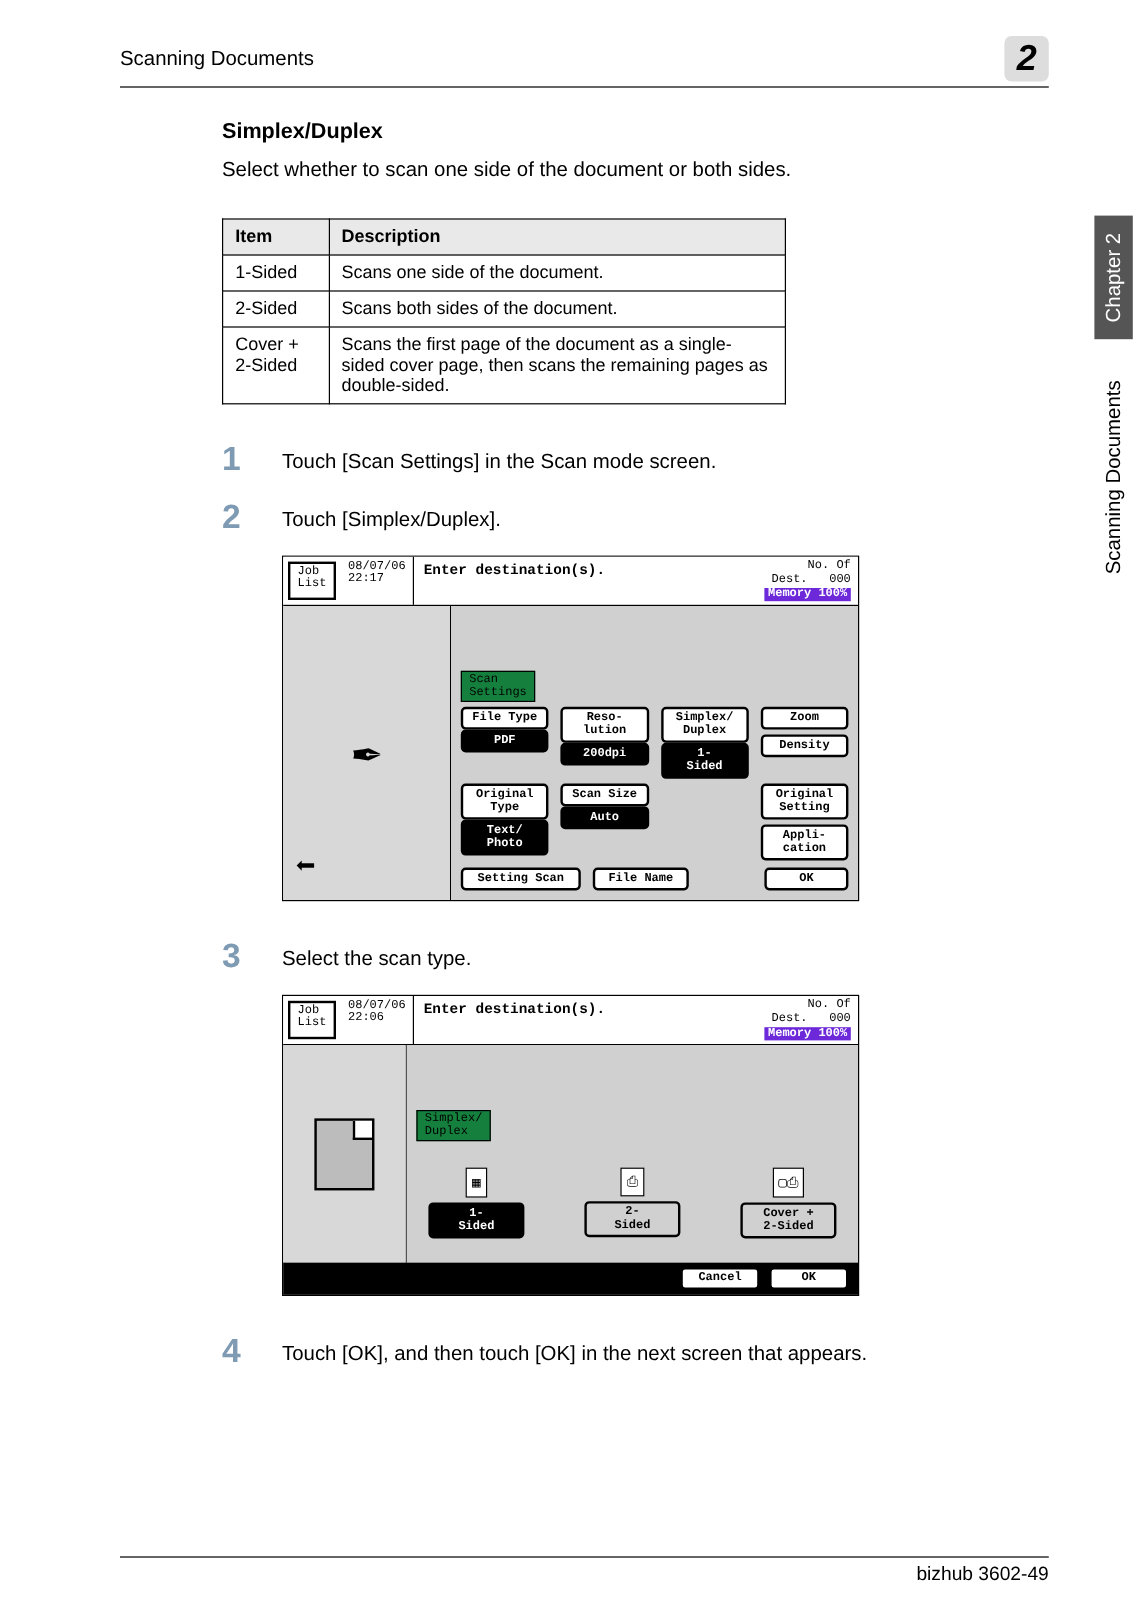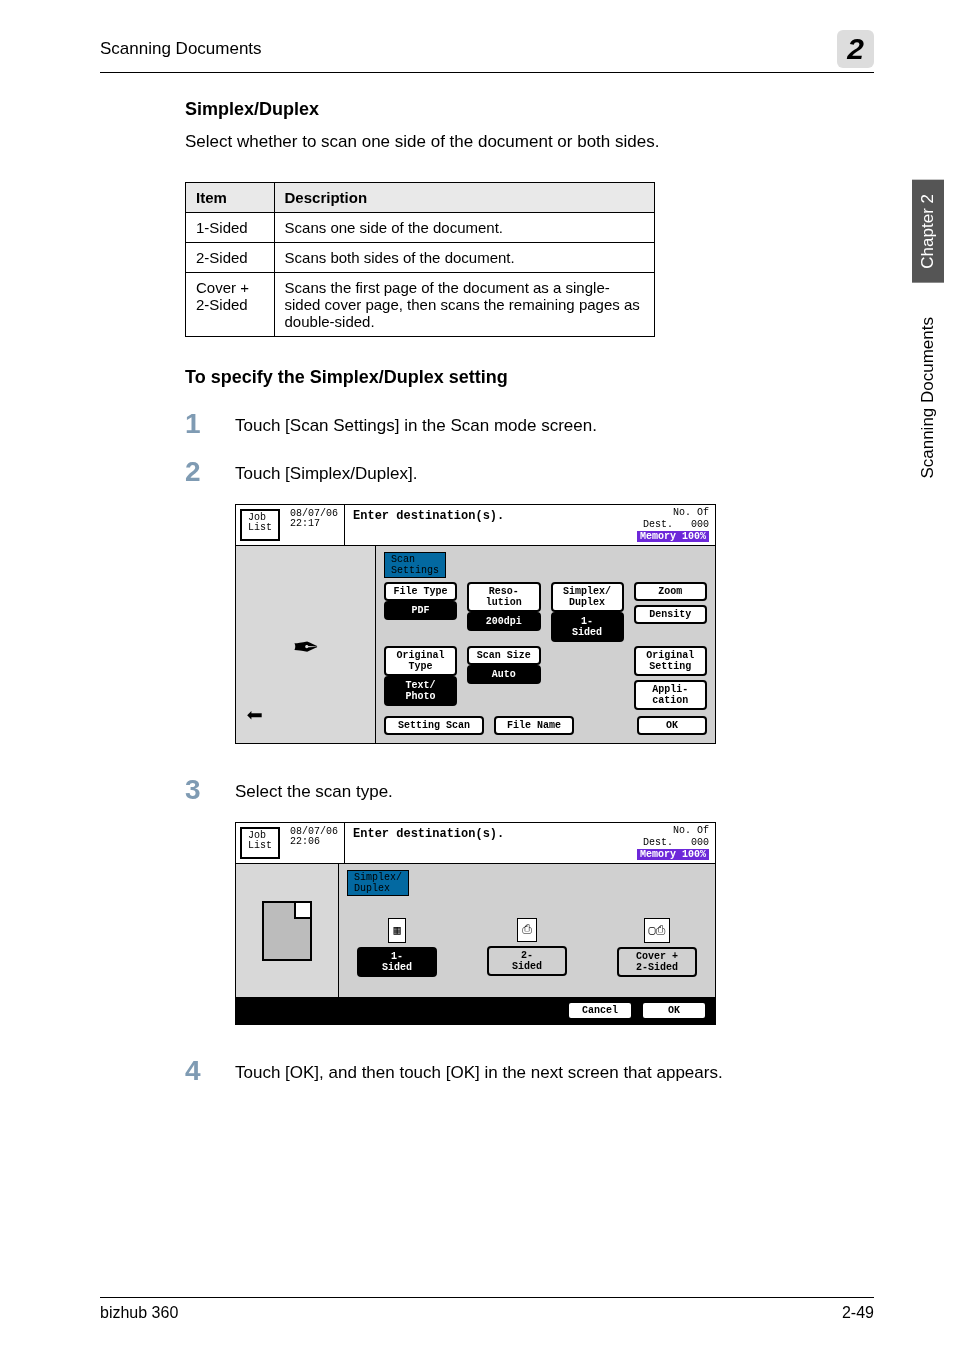--- a/index.html
+++ b/index.html
@@ -119,21 +119,21 @@
     position:relative;
     display:flex;
     align-items:center;
     justify-content:center;
   }
   .placer-img .feather { font-size:40px; }
   .placer-img .arrow { position:absolute; bottom:10px; left:10px; font-size:28px;}
   .doc-icon { width:50px; height:60px; background:#bcbcbc; border:2px solid #000; position:relative;}
   .doc-icon::after { content:""; position:absolute; top:0; right:0; width:14px; height:14px; background:#fff; border-left:2px solid #000; border-bottom:2px solid #000;}
   .ss-right { flex:1; padding:6px 8px 8px; background:#d0d0d0;}
-  .ss-tab { display:inline-block; background:#0369a1; border:1px solid #000; padding:1px 6px; font-size:10px; margin-bottom:4px;}
+  .ss-tab { display:inline-block; background:#15803d; border:1px solid #000; padding:1px 6px; font-size:10px; margin-bottom:4px;margin-top:48px;}
   .btn-grid { display:grid; grid-template-columns: 1fr 1fr 1fr 1fr; gap:4px 10px; margin-bottom:6px;}
   .btn {
     border:2px solid #000; border-radius:4px; padding:2px 4px; text-align:center;
     background:#fff; font-size:10px; line-height:1.1; min-height:18px;
     display:flex; align-items:center; justify-content:center; font-weight:bold;
   }
   .btn.dark { background:#000; color:#fff;}
   .col4 { display:flex; flex-direction:column; gap:4px;}
   .bottom-row { display:flex; gap:10px; margin-top:4px;}
   .ok-btn { margin-left:auto; width:70px;}
@@ -159,21 +159,21 @@
     padding: 14px 6px;
   }
   .side-tab.dark { background:#555; color:#fff;}
   .footer {
     position:absolute;
     bottom:30px;
     left:100px;
     right:80px;
     border-top:1px solid #000;
     display:flex;
-    justify-content:space-between;
+    justify-content:flex-end;
     font-size:16px;
     padding-top:6px;
   }
 </style>
 </head>
 <body>
 
 <div class="page">
 
   <div class="header-row">
@@ -198,21 +198,20 @@
       <td>2-Sided</td>
       <td>Scans both sides of the document.</td>
     </tr>
     <tr>
       <td>Cover + 2-Sided</td>
       <td>Scans the first page of the document as a single-sided cover page, then scans the remaining pages as double-sided.</td>
     </tr>
   </tbody>
     </table>
 
-  <div class="sub-title">To specify the Simplex/Duplex setting</div>
 
   <div class="step-row">
     <div class="step-num">1</div>
     <div class="step-text">Touch [Scan Settings] in the Scan mode screen.</div>
   </div>
 
   <div class="step-row">
     <div class="step-num">2</div>
     <div class="step-text">Touch [Simplex/Duplex].</div>
   </div>

